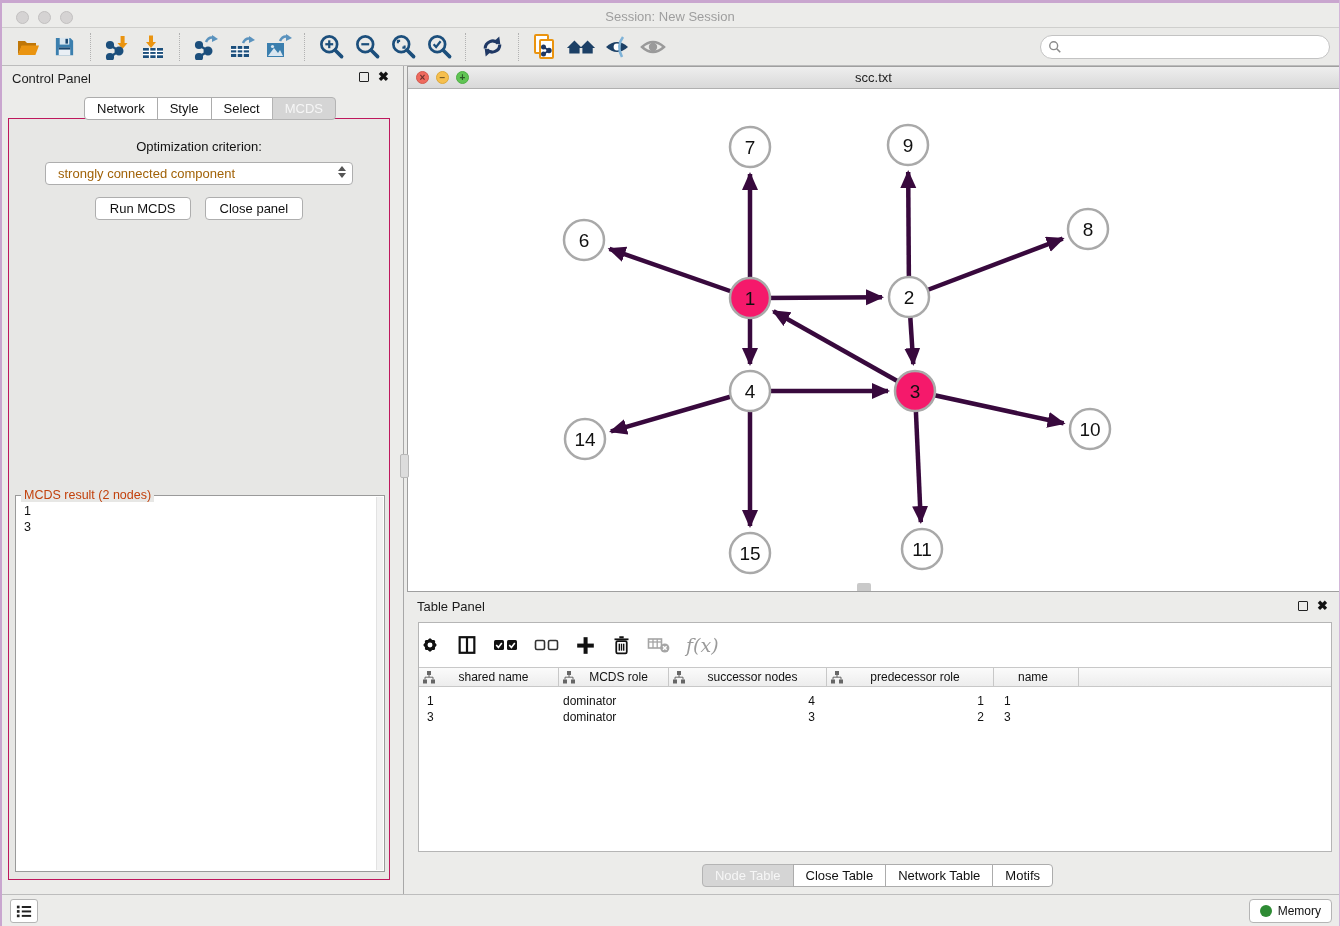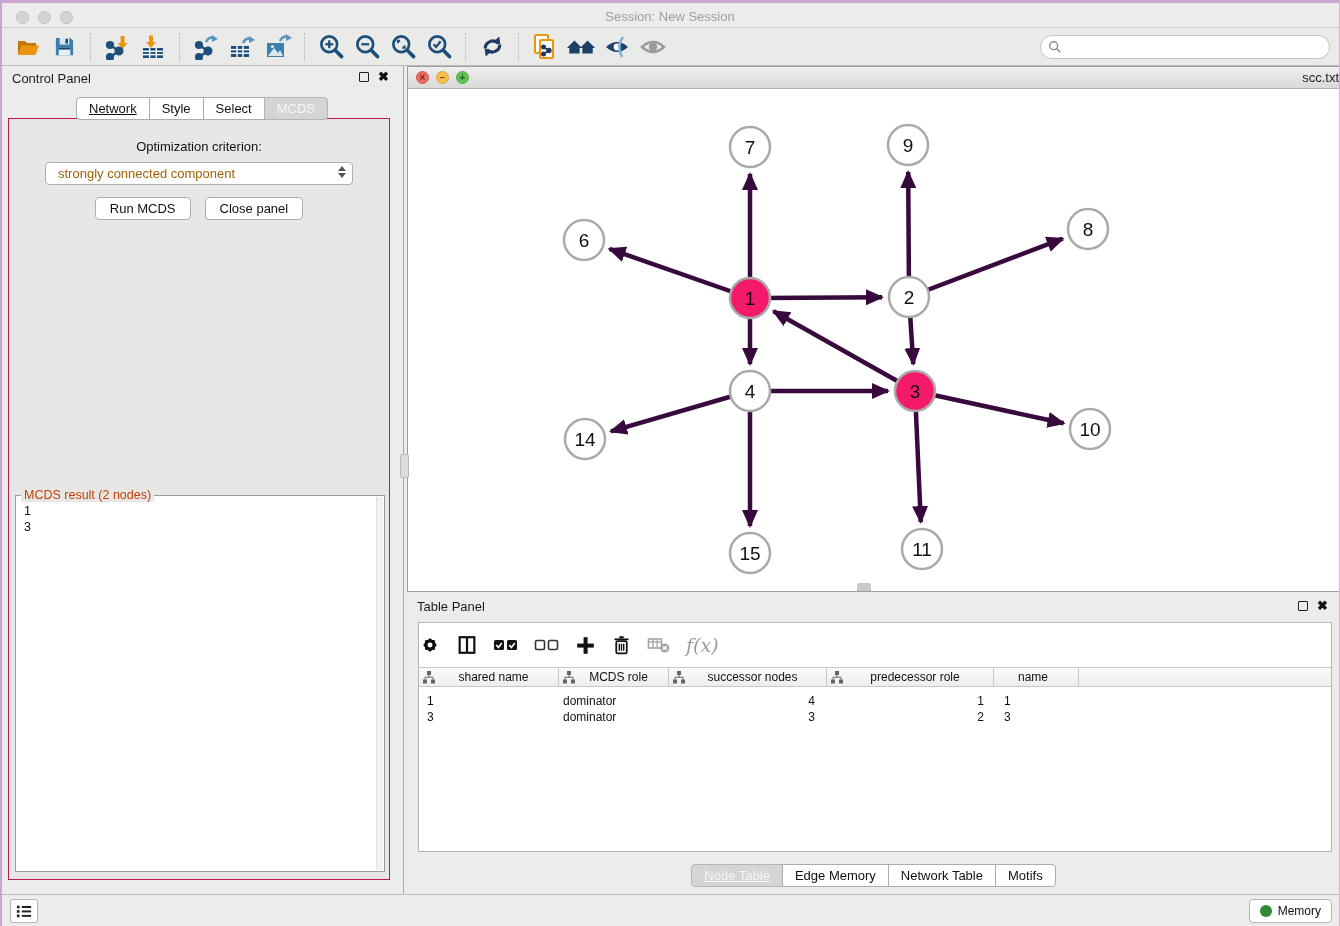--- a/index.html
+++ b/index.html
@@ -32,21 +32,21 @@
   .control-panel { position:absolute; left:0; top:66px; width:404px; height:828px; background:#ececea;
                    border-right:1px solid #a8a8a8; }
   .cp-header { position:absolute; top:5px; left:12px; font-size:13px; color:#1c1c1c; }
   .panel-float { width:10px; height:10px; border:1.5px solid #222; display:inline-block; border-radius:1px; }
   .panel-close { font-size:13px; color:#111; font-weight:bold; line-height:10px; }
   .cp-icons { position:absolute; top:6px; right:14px; display:flex; gap:9px; align-items:center; }
 
   .tabs { display:flex; }
   .tab { background:#fff; border:1px solid #acacac; margin-left:-1px; font-size:13px; color:#111;
          padding:3px 12px 3px; white-space:nowrap; }
-  .tab:first-child { border-radius:4px 0 0 4px; margin-left:0;text-decoration:underline; }
+  .tab:first-child { border-radius:4px 0 0 4px; margin-left:8px; }
   .tab:last-child { border-radius:0 4px 4px 0; }
   .tab.selected { background:#d5d5d5; color:#f6f6f6; border-color:#b4b4b4; }
   .cp-tabs { position:absolute; top:31px; left:76px; z-index:5; }
 
   .cp-body { position:absolute; top:52px; left:8px; right:13px; bottom:14px; background:#e7e7e5;
              border:1px solid #be185d; }
   .opt-label { margin-top:20px; text-align:center; font-size:13px; color:#111; }
   .dropdown { position:relative; margin:8px auto 0; width:308px; height:23px; background:#fff;
               border:1px solid #aeaeae; border-radius:4px; font-size:13px; color:#a16207;
               display:flex; align-items:center; padding-left:12px; }
@@ -68,21 +68,21 @@
   
   .network-window { position:absolute; left:407px; top:66px; width:933px; height:526px; background:#fff;
                     border:1px solid #9f9f9f; }
   .nw-titlebar { position:relative; height:22px; background:linear-gradient(#eeeeee,#d9d9d9);
                  border-bottom:1px solid #b0b0b0; }
   .tl-mini { position:absolute; top:4px; width:13px; height:13px; border-radius:50%; font-size:10px; font-weight:bold;
              color:rgba(0,0,0,0.55); text-align:center; line-height:12px; }
   .tl-red   { left:8px;  background:#ee6a5e; border:1px solid #d3594e; }
   .tl-yel   { left:28px; background:#f6bf4e; border:1px solid #dda938; }
   .tl-grn   { left:48px; background:#60c454; border:1px solid #4daf43; }
-  .nw-title { position:absolute; left:0; right:0; top:3px; text-align:right; font-size:13px; color:#222; }
+  .nw-title { position:absolute; left:0; right:0; top:3px; text-align:center; font-size:13px; color:#222; }
   .nw-canvas { position:absolute; left:0; top:22px; width:931px; height:502px; background:#fff; }
   .canvas-handle { position:absolute; left:449px; bottom:0px; width:14px; height:8px; background:#c9c9c9; border-radius:2px 2px 0 0; }
 
   
   .table-panel { position:absolute; left:407px; top:594px; width:933px; height:300px; background:#ececea; }
   .tp-header { position:absolute; top:5px; left:10px; font-size:13px; color:#1c1c1c; }
   .tp-icons { position:absolute; top:7px; right:12px; display:flex; gap:9px; align-items:center; }
   .tp-box { position:absolute; top:28px; left:11px; right:8px; bottom:42px; background:#fff; border:1px solid #b5b5b5; }
   .tp-toolbar { height:44px; display:flex; align-items:center; gap:15px; }
   .tico { display:flex; align-items:center; justify-content:center; }
@@ -507,21 +507,21 @@
           <div class="td c1">3</div>
           <div class="td c2">dominator</div>
           <div class="td c3">3</div>
           <div class="td c4">2</div>
           <div class="td c5">3</div>
         </div>
       </div>
     </div>
     <div class="tabs tp-tabs">
       <div class="tab selected">Node Table</div>
-      <div class="tab">Edge Memory</div>
+      <div class="tab">Close Table</div>
       <div class="tab">Network Table</div>
       <div class="tab">Motifs</div>
     </div>
   </div>
 
   <div class="status-bar">
     <div class="list-btn">
       <svg width="18" height="16" viewBox="0 0 20 18">
         <g fill="#222">
           <rect x="2" y="3" width="3" height="3"></rect>

